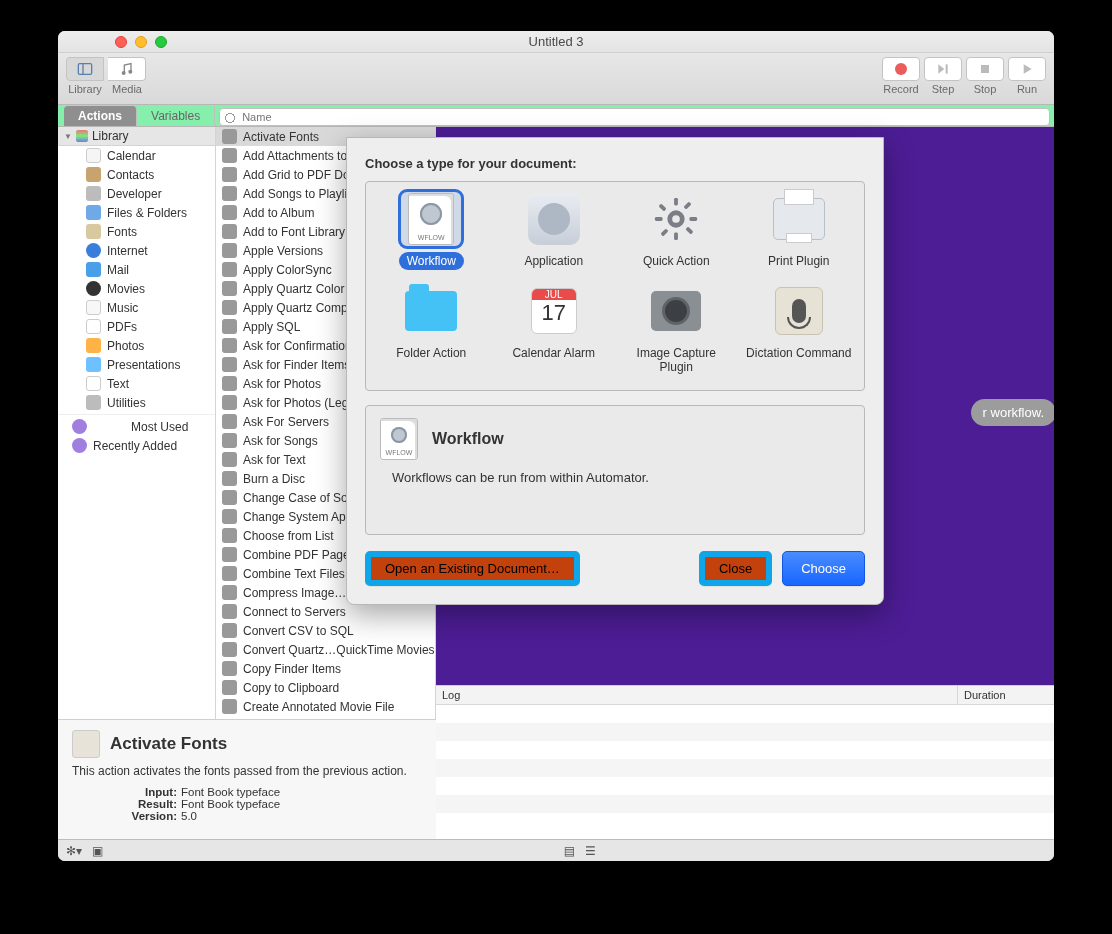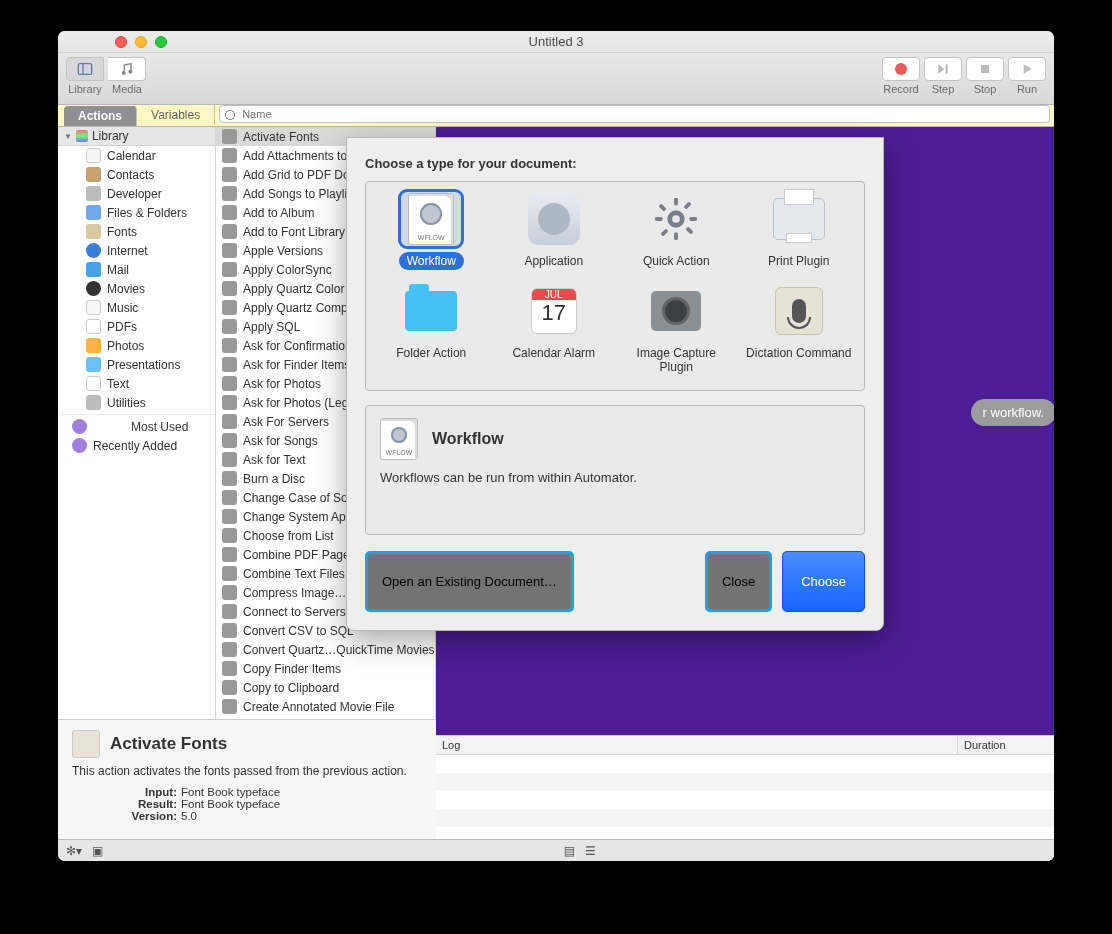--- a/index.html
+++ b/index.html
@@ -61,22 +61,22 @@
     width:38px; height:24px; background:#fff; border:1px solid #c3c3c3; border-radius:4px;
     display:flex; align-items:center; justify-content:center;
   }
   .toolbar-btn.seg .btn-face{ border-radius:4px 0 0 4px;}
   .toolbar-btn.seg + .toolbar-btn.seg .btn-face{ border-radius:0 4px 4px 0; border-left:none;}
   .toolbar-btn .btn-face.active{ background:#d8d8d8;}
   .toolbar svg{ width:18px; height:16px;}
   .toolbar-btn.record .dot{ width:12px;height:12px;border-radius:50%;background:#e95d5d;}
   
   .tabrow{
-    height:22px; background:#fef9c3; border-bottom:1px solid #b7b7b7;
-    display:flex; align-items:flex-start;
+    height:22px; background:#86efac; border-bottom:1px solid #b7b7b7;
+    display:flex; align-items:flex-end;
   }
   .tab{
     padding:3px 14px; font-size:12px; color:#666; border-right:1px solid #c0c0c0;
   }
   .tab.active{ background:#8f8f8f; color:#fff; font-weight:600; border-radius:4px 4px 0 0; margin-left:6px; margin-top:1px; height:20px;}
   .search-wrap{ flex:1; display:flex; align-items:center; padding:0 4px;}
   .search-input{
     flex:1; height:18px; border:1px solid #c0c0c0; border-radius:4px; padding:0 6px 0 22px;
     font-size:11px; color:#888; background:#fff;
     background-image: radial-gradient(circle at 10px 9px, transparent 4px, #999 4px, #999 5px, transparent 5px);
@@ -111,21 +111,21 @@
   }
   .canvas-area{
     flex:1; position:relative;
   }
   .placeholder-bubble{
     position:absolute; right:-2px; top:272px;
     background:#9c9c9c; color:#fff; font-size:13px; padding:6px 12px; border-radius:14px;
     white-space:nowrap;
   }
   .log-pane{
-    height:104px; background:#fff; border-top:1px solid #cfcfcf;
+    height:154px; background:#fff; border-top:1px solid #cfcfcf;
   }
   .log-head{ display:flex; background:#f3f3f3; border-bottom:1px solid #d7d7d7; font-size:11px;}
   .log-head .lh-log{ flex:1; padding:3px 6px; border-right:1px solid #d7d7d7;}
   .log-head .lh-dur{ width:96px; padding:3px 6px;}
   .log-rows .row{ height:18px; }
   .log-rows .row:nth-child(even){ background:#f5f5f5;}
   
   .info-pane{
     height:116px; border-top:1px solid #cfcfcf; background:#f7f7f7;
     padding:10px 14px; font-size:12px;
@@ -162,24 +162,24 @@
   .type-cell .label{ padding:2px 8px; border-radius:9px;}
   .type-cell.selected .icon-box{ outline:3px solid #2f6fdc; border-radius:6px; background:#2f6fdc22;}
   .type-cell.selected .label{ background:#2f6fdc; color:#fff;}
   .desc-box{
     margin-top:14px; border:1px solid #b8b8b8; border-radius:4px; background:#eaeaea;
     padding:12px 14px; min-height:130px;
   }
   .desc-head{ display:flex; align-items:center; gap:12px; margin-bottom:10px;}
   .desc-head .dic{ width:40px;height:42px;}
   .desc-head h4{ font-size:16px; font-weight:700;}
-  .desc-box p{ font-size:13px;}
+  .desc-box p{ font-size:13px;margin-left:12px;}
   .sheet-buttons{ display:flex; margin-top:16px; gap:10px;}
   .mac-btn{
-    background:#737373; border:3px solid #0ea5e9; border-radius:5px; padding:20px 14px; font-size:13px;
+    background:#c2410c; border:6px solid #0ea5e9; border-radius:5px; padding:4px 14px; font-size:13px;
     box-shadow:0 1px 0 rgba(0,0,0,0.05);
   }
   .mac-btn.primary{
     background:linear-gradient(#4a8cff,#1766ff); color:#fff; border:1px solid #1356e0;
     padding:4px 18px;
   }
   .sheet-buttons .spacer{flex:1;}
   
   .ic.cal{background:#f5f5f5;border:1px solid #ccc;}
   .ic.con{background:#c9a36f;}

